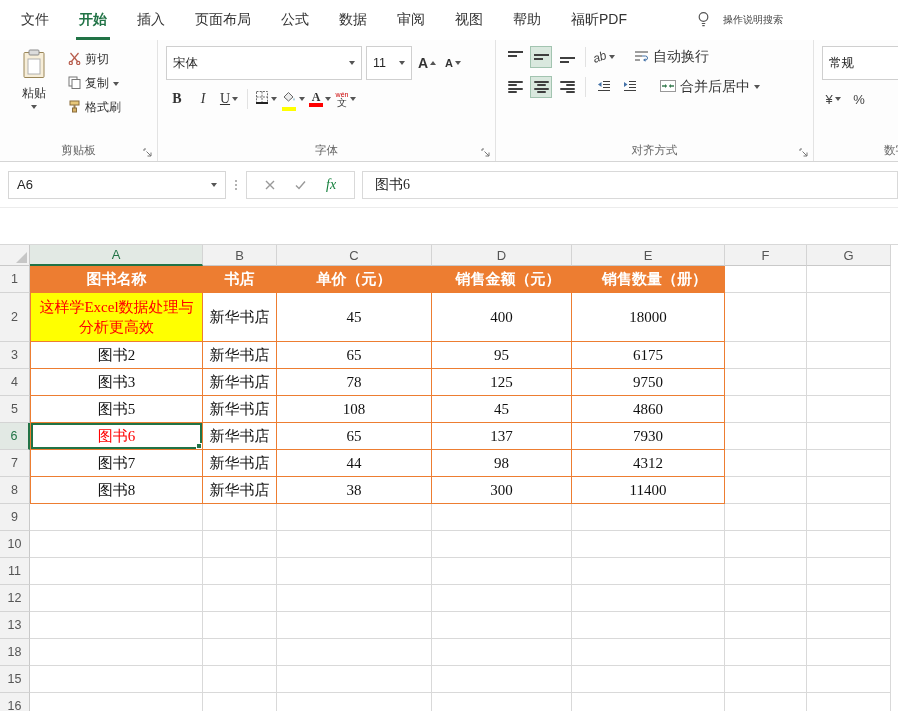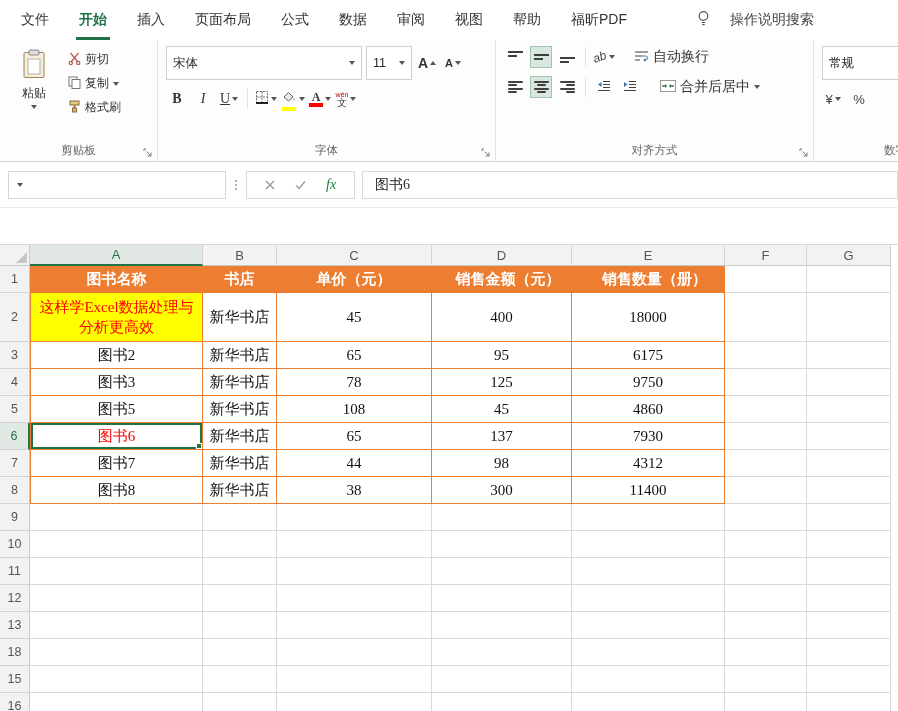--- a/index.html
+++ b/index.html
@@ -4,21 +4,21 @@
 <style>
   * { margin:0; padding:0; box-sizing:border-box; }
   html,body { width:898px; height:711px; overflow:hidden; }
   body { font-family:"Liberation Sans",sans-serif; background:#fff; display:flex; flex-direction:column; color:#262626; }
 
   
   .menubar { height:40px; display:flex; align-items:stretch; background:#fff; padding-left:6px; flex:none; }
   .tab { padding:0 15px; display:flex; align-items:center; font-size:14px; color:#333; position:relative; cursor:default; white-space:nowrap; }
   .tab.active { color:#217346; font-weight:bold; }
   .tab.active::after { content:""; position:absolute; left:12px; right:12px; bottom:0; height:3px; background:#217346; }
-  .search-area { margin-left:54px; display:flex; align-items:center; gap:19px; color:#444; font-size:14px; }
+  .search-area { margin-left:54px; display:flex; align-items:center; gap:12px; color:#444; font-size:10px; }
 
   
   .ribbon { height:122px; flex:none; background:#fdfdfd; border-bottom:1px solid #d5d5d5; display:flex; overflow:hidden; }
   .group { position:relative; border-right:1px solid #e3e3e3; padding:5px 6px 20px 8px; flex:none; }
   .g-clip { width:158px; display:flex; gap:8px; }
   .g-font { width:338px; }
   .g-align { width:318px; }
   .g-num { flex:1; min-width:150px; }
   .group-label { position:absolute; bottom:3px; left:0; right:0; text-align:center; font-size:11.5px; color:#666; white-space:nowrap; }
   .g-num .group-label { text-align:left; left:70px; }
@@ -371,20 +371,21 @@
       <div class="tbtn">
         <span style="font-size:13px;color:#444;">%</span>
       </div>
     </div>
     <div class="group-label">数字</div>
   </div>
 </div>
 
 <div class="formula-row">
   <div class="name-box">
+    <span class="nb-val">A6</span>
     <span class="caret"></span>
   </div>
   <div class="splitter-dots">
       <i></i>
       <i></i>
       <i></i>
     </div>
   <div class="fx-box">
     <span>
       <svg width="10" height="10" viewBox="0 0 10 10" stroke="#999" stroke-width="1.4">

